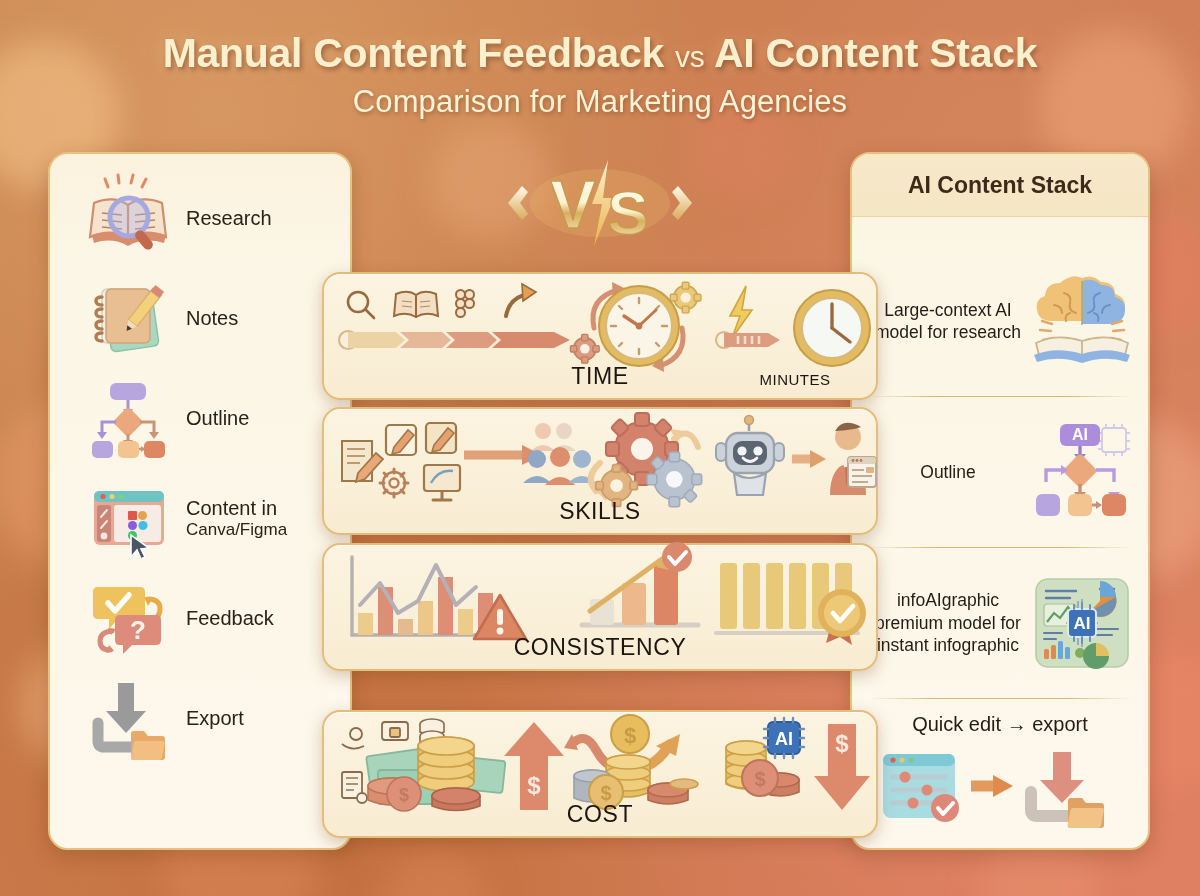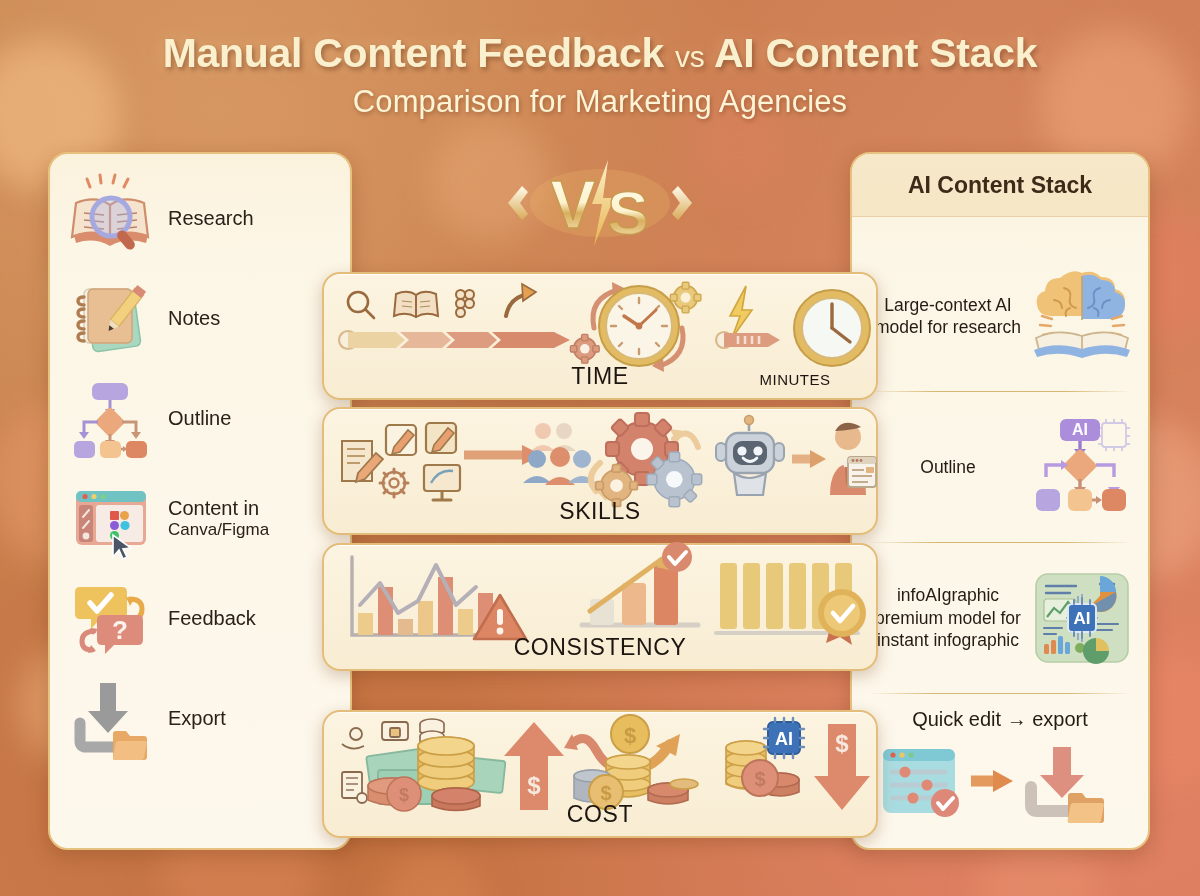--- a/index.html
+++ b/index.html
@@ -63,29 +63,29 @@
   .panel-right { left: 850px; width: 300px; }
   .panel-header {
     height: 63px;
     background: linear-gradient(180deg, #f6e8c9 0%, #f5e6c5 100%);
     display: flex; align-items: center; justify-content: center;
     border-bottom: 1px solid rgba(220,185,125,.45);
   }
   .panel-header .ph-txt { font-size: 23px; font-weight: bold; color: #3d2a18; }
 
   
-  .left-list { padding: 14px 0 0 0; }
+  .left-list { padding: 14px 0 0 0; margin-left: 18px; }
   .lrow { height: 100px; display: flex; align-items: center; padding-left: 18px; }
   .lrow .ico { width: 86px; height: 86px; flex: 0 0 86px; position: relative; }
   .lrow .lbl { margin-left: 14px; }
   .lrow .lbl .l1 { font-size: 20px; color: #2a2119; line-height: 1.15; }
   .lrow .lbl .l2 { font-size: 17px; color: #2a2119; line-height: 1.15; }
 
   
-  .right-list { padding: 24px 0 0 0; }
+  .right-list { padding: 8px 0 0 0; margin-top: 21px; }
   .rrow { height: 150px; display: flex; align-items: center; padding: 0 14px; }
   .rrow .rtxt { flex: 1; font-size: 17.5px; color: #241c14; text-align: center; line-height: 1.28; }
   .rrow .rico { width: 104px; height: 104px; flex: 0 0 104px; position: relative; }
   .rrow.stacked { flex-direction: column; justify-content: center; }
   .rrow.stacked .rtxt { flex: none; font-size: 20px; margin-bottom: 6px; }
   .rdiv { height: 1px; margin: 0 16px; background: linear-gradient(90deg, rgba(214,176,110,0), #d8b774 25%, #d8b774 75%, rgba(214,176,110,0)); }
 
   
   .vs-badge { position: absolute; left: 500px; top: 158px; width: 200px; height: 90px; z-index: 8; }
 

